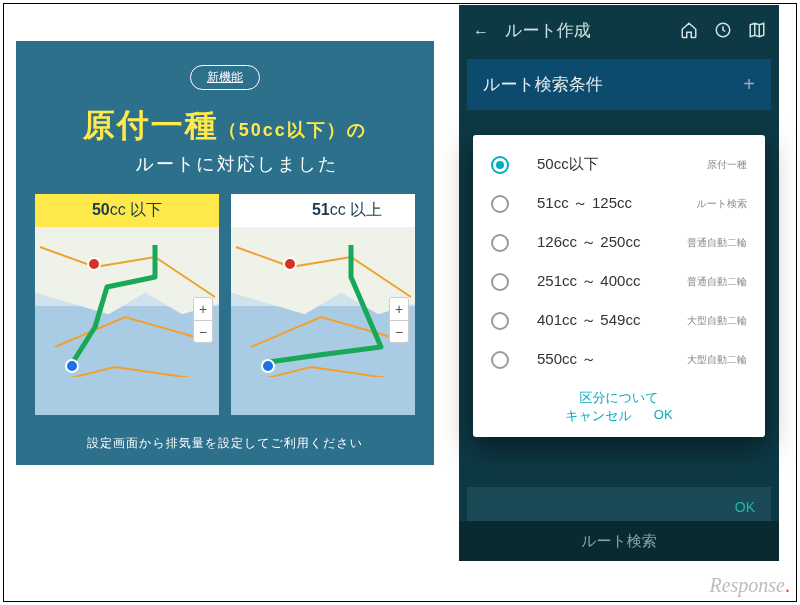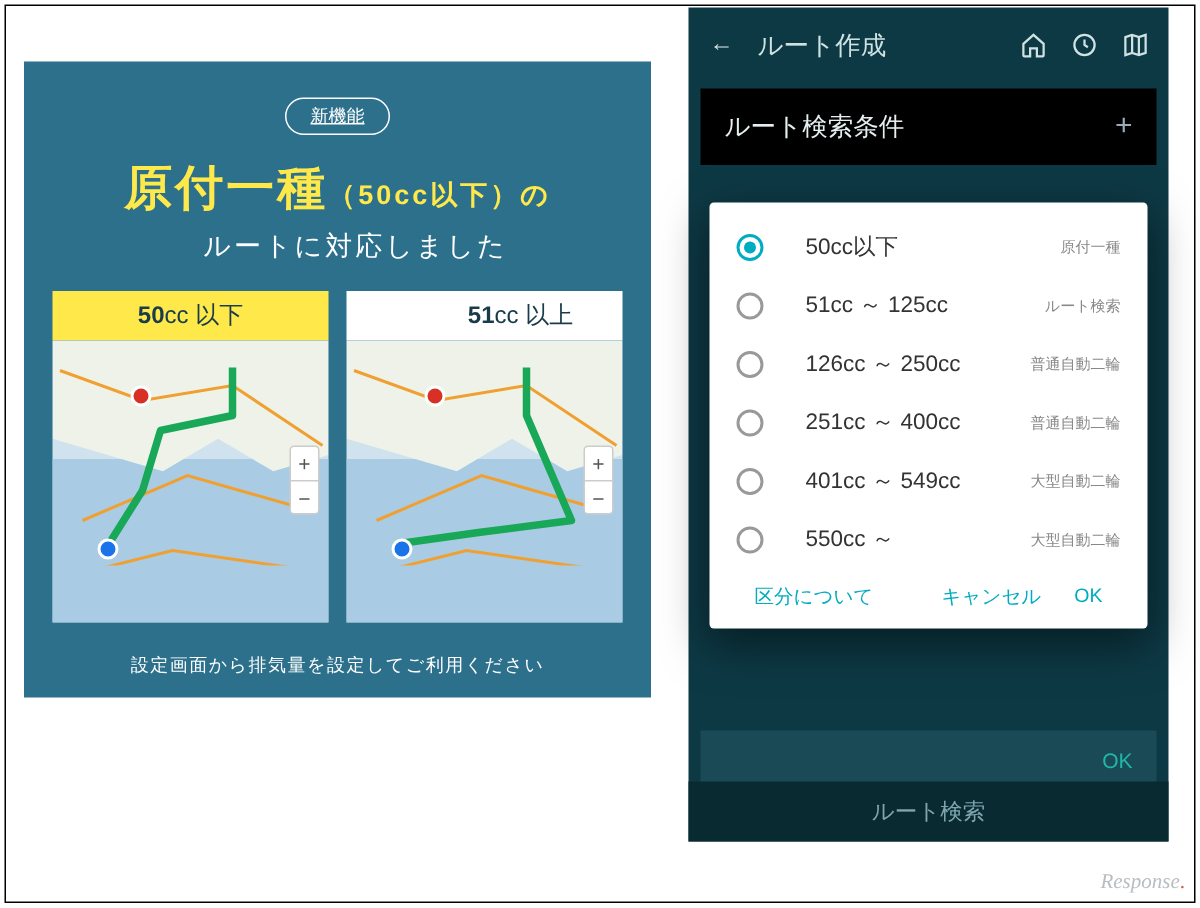--- a/index.html
+++ b/index.html
@@ -25,36 +25,36 @@
 .zoom div { height: 22px; line-height: 22px; }
 .zoom div + div { border-top: 1px solid #ccc; }
 .pin { position: absolute; width: 14px; height: 14px; border-radius: 50%; border: 2px solid #fff; }
 .pinS { background: #1a73e8; }
 .pinG { background: #d93025; }
 .footnote { margin-top: 20px; font-size: 12px; letter-spacing: 1px; }
 .phone { position: absolute; left: 459px; top: 5px; width: 320px; height: 556px; background: #0d3945; color: #e6eef0; }
 .appbar { height: 50px; display: flex; align-items: center; padding: 0 12px; gap: 14px; color: #cfe2e2; }
 .appbar .title { flex: 1; font-size: 17px; }
 .ic { width: 20px; height: 20px; display: inline-flex; align-items: center; justify-content: center; color: #cfe2e2; }
-.section-hd { background: #000000; margin: 4px 8px 0; padding: 14px 16px; font-size: 17px; color: #e6eef0; display: flex; justify-content: space-between; align-items: center; }
+.section-hd { background: #0c4a6e; margin: 4px 8px 0; padding: 14px 16px; font-size: 17px; color: #e6eef0; display: flex; justify-content: space-between; align-items: center; }
 .section-hd .plus { font-size: 20px; color: #9ab; }
 .dialog { position: absolute; left: 14px; right: 14px; top: 130px; background: #fff; color: #333; border-radius: 3px; box-shadow: 0 10px 30px rgba(0,0,0,.5); padding: 10px 0 8px; }
 .opt { display: flex; align-items: center; padding: 10px 18px; gap: 28px; }
 .radio { width: 18px; height: 18px; border: 2px solid #999; border-radius: 50%; position: relative; flex: 0 0 18px; }
 .radio.sel { border-color: #00acc1; }
 .radio.sel::after { content: ""; position: absolute; inset: 3px; background: #00acc1; border-radius: 50%; }
 .opt .lbl { flex: 1; font-size: 15px; }
 .opt .cat { font-size: 10px; color: #888; }
-.dlg-actions { display: flex; justify-content: space-between; align-items: center; padding: 10px 30px 4px; }
+.dlg-actions { display: flex; justify-content: space-between; align-items: center; padding: 10px 20px 4px; flex-direction: column; }
 .dlg-link { color: #00acc1; font-size: 13px; }
 .dlg-right { display: flex; gap: 22px; }
 .bottom { position: absolute; left: 8px; right: 8px; bottom: 34px; height: 40px; background: #1a4a55; display: flex; align-items: center; justify-content: flex-end; padding: 0 16px; }
 .bottom .ok { color: #1fb6a8; font-size: 14px; }
 .searchbar { position: absolute; left: 0; right: 0; bottom: 0; height: 40px; background: #0a2a32; color: #7fa6ae; display: flex; align-items: center; justify-content: center; font-size: 15px; }
-.wm { position: absolute; right: 10px; bottom: 8px; font-size: 14px; font-style: italic; font-family: Georgia, serif; color: #b9bdc0; }
+.wm { position: absolute; right: 10px; bottom: 8px; font-size: 20px; font-style: italic; font-family: Georgia, serif; color: #b9bdc0; }
 .wm .dot { color: #cc5b2f; font-style: normal; }
 </style>
 </head>
 <body>
 <div class="frame"></div>
 
 <div class="promo">
   <span class="badge">新機能</span>
   <div class="h1">
     <span>原付一種</span><span class="sub">（50cc以下）</span><span class="sub">の</span>

